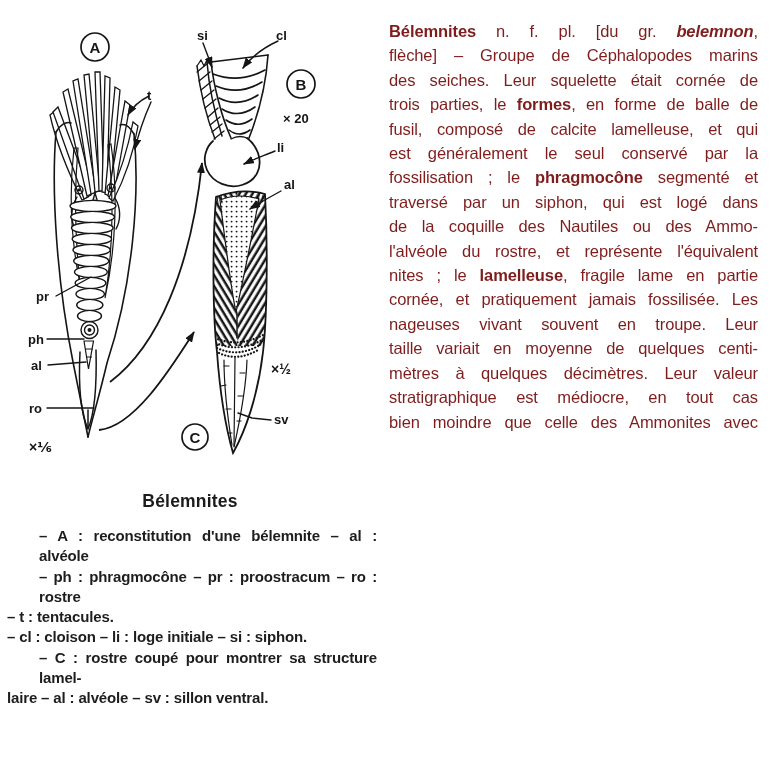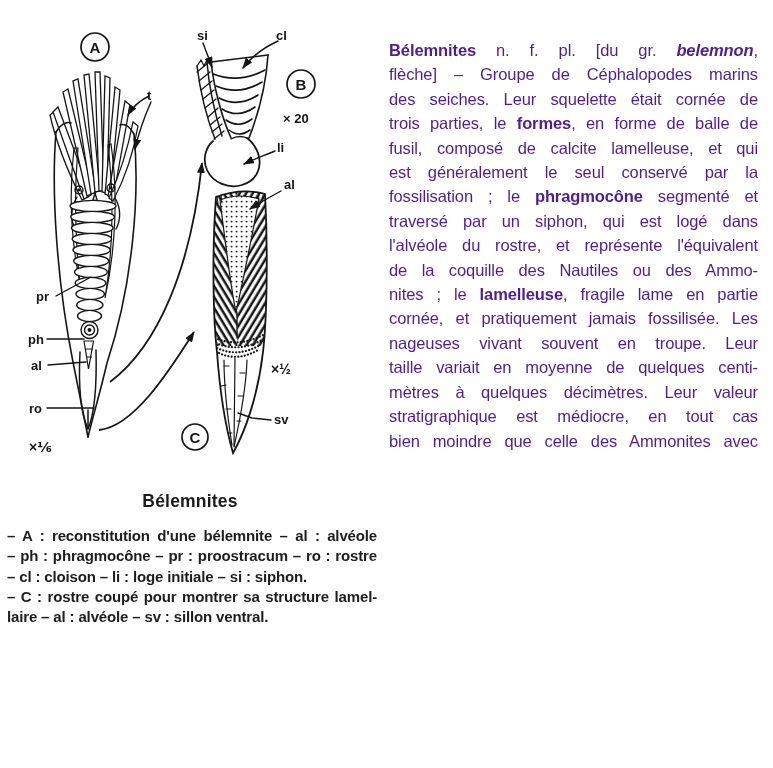--- a/index.html
+++ b/index.html
@@ -9,25 +9,25 @@
   }
   
   .fig-svg{position:absolute;left:0;top:0;}
   .fig-caption-title{
     position:absolute;left:0;top:491px;width:380px;text-align:center;
     font-size:17.5px;font-weight:bold;letter-spacing:.2px;
   }
   .captions{position:absolute;left:7px;top:526px;width:370px;font-size:15px;
     line-height:20.3px;letter-spacing:-0.15px;font-weight:bold;color:#1d1d1d;}
   .cap-line{white-space:normal;}
-  .cap-line.just{text-align:justify;text-align-last:justify;}
+  .cap-line.just{text-align:justify;text-align-last:justify;margin-left:32px;}
   
   .article{
-    position:absolute;left:389px;top:38px;width:369px;
-    font-size:16.5px;line-height:24.4px;color:#4c1d95;letter-spacing:-0.1px;
+    position:absolute;left:389px;top:19px;width:369px;
+    font-size:16.5px;line-height:24.4px;color:#7f1d1d;letter-spacing:-0.1px;
   }
   .tline{text-align:justify;text-align-last:justify;}
   .tline span.b{font-weight:bold;}
   .tline span.i{font-style:italic;}
   
   .svg-lab{font-family:"Liberation Sans","DejaVu Sans",sans-serif;font-weight:bold;fill:#151515;}
 </style>
 </head>
 <body>
 
@@ -232,36 +232,37 @@
         <text x="274" y="424">sv</text>
       </g>
     </g>
   </svg>
 
   <div class="fig-caption-title">Bélemnites</div>
 
   <div class="captions">
     <div class="cap-line just">– A : reconstitution d'une bélemnite – al : alvéole</div>
     <div class="cap-line just">– ph : phragmocône – pr : proostracum – ro : rostre</div>
+    <div class="cap-line">– t : tentacules.</div>
     <div class="cap-line">– cl : cloison – li : loge initiale – si : siphon.</div>
     <div class="cap-line just">– C : rostre coupé pour montrer sa structure lamel-</div>
     <div class="cap-line">laire – al : alvéole – sv : sillon ventral.</div>
   </div>
 
   <div class="article">
       <div class="tline"><span class="b">Bélemnites</span><span> n. f. pl. [du gr. </span><span class="b i">belemnon</span><span>,</span></div>
       <div class="tline"><span>flèche] – Groupe de Céphalopodes marins</span></div>
       <div class="tline"><span>des seiches. Leur squelette était cornée de</span></div>
       <div class="tline"><span>trois parties, le </span><span class="b">formes</span><span>, en forme de balle de</span></div>
       <div class="tline"><span>fusil, composé de calcite lamelleuse, et qui</span></div>
       <div class="tline"><span>est généralement le seul conservé par la</span></div>
       <div class="tline"><span>fossilisation ; le </span><span class="b">phragmocône</span><span> segmenté et</span></div>
       <div class="tline"><span>traversé par un siphon, qui est logé dans</span></div>
+      <div class="tline"><span>de la coquille des Nautiles ou des Ammo-</span></div>
       <div class="tline"><span>l'alvéole du rostre, et représente l'équivalent</span></div>
-      <div class="tline"><span>de la coquille des Nautiles ou des Ammo-</span></div>
       <div class="tline"><span>nites ; le </span><span class="b">lamelleuse</span><span>, fragile lame en partie</span></div>
       <div class="tline"><span>cornée, et pratiquement jamais fossilisée. Les</span></div>
       <div class="tline"><span>nageuses vivant souvent en troupe. Leur</span></div>
       <div class="tline"><span>taille variait en moyenne de quelques centi-</span></div>
       <div class="tline"><span>mètres à quelques décimètres. Leur valeur</span></div>
       <div class="tline"><span>stratigraphique est médiocre, en tout cas</span></div>
       <div class="tline"><span>bien moindre que celle des Ammonites avec</span></div>
     </div>
 
 </div>

